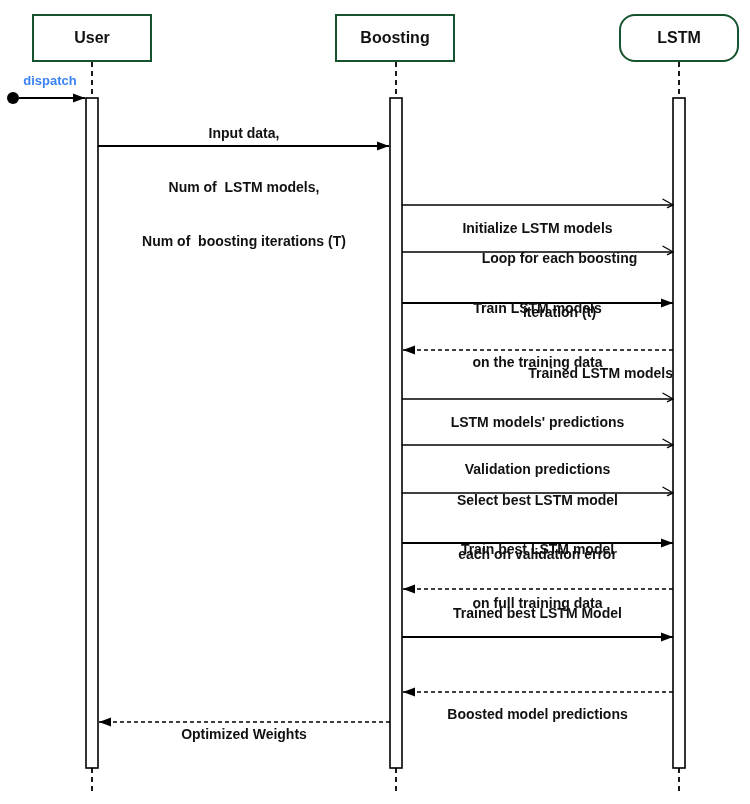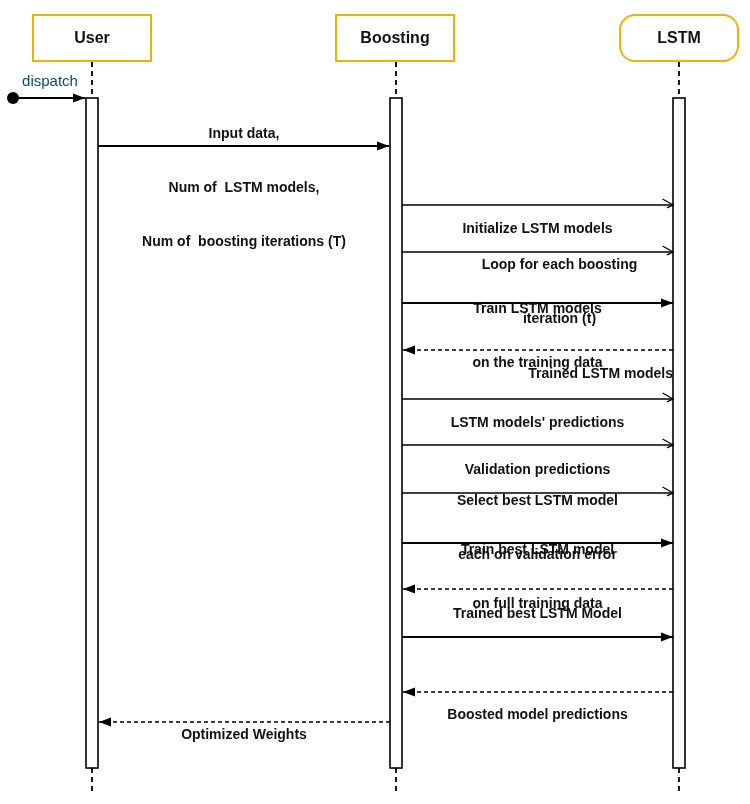--- a/index.html
+++ b/index.html
@@ -9,21 +9,21 @@
     height: 804px;
     background: #ffffff;
     font-family: "Liberation Sans", "DejaVu Sans", sans-serif;
     overflow: hidden;
   }
   .stage svg { position: absolute; left: 0; top: 0; }
   .participant-box {
     position: absolute;
     width: 116px;
     height: 44px;
-    border: 2px solid #eab308;
+    border: 2px solid #14532d;
     background: #ffffff;
     display: flex;
     align-items: center;
     justify-content: center;
     font-size: 16px;
     font-weight: bold;
     color: #111111;
     box-sizing: content-box;
     z-index: 2;
   }
@@ -33,23 +33,23 @@
     font-size: 14px;
     font-weight: bold;
     color: #111111;
     line-height: 18px;
     white-space: pre;
     z-index: 3;
   }
   .found-label {
     position: absolute;
     text-align: center;
-    font-size: 15px;
-    font-weight: normal;
-    color: #0c4a6e;
+    font-size: 13px;
+    font-weight: bold;
+    color: #3b82f6;
     line-height: 18px;
     z-index: 3;
   }
 </style>
 </head>
 <body>
 
 <div class="stage">
 
   <svg width="750" height="804" viewBox="0 0 750 804">
@@ -106,21 +106,21 @@
   </div>
 
   <div class="msg-label" style="left:98px; top:88px; width:292px;">
     <div>Input data,</div>
     <div>Num of  LSTM models,</div>
     <div>Num of  boosting iterations (T)</div>
   </div>
   <div class="msg-label" style="left:402px; top:183px; width:271px;">
     <div>Initialize LSTM models</div>
   </div>
-  <div class="msg-label" style="left:402px; top:219px; width:315px;">
+  <div class="msg-label" style="left:402px; top:213px; width:315px;">
     <div>Loop for each boosting</div>
     <div>iteration (t)</div>
   </div>
   <div class="msg-label" style="left:402px; top:263px; width:271px;">
     <div>Train LSTM models</div>
     <div>on the training data</div>
   </div>
   <div class="msg-label" style="left:402px; top:328px; width:271px;text-align:right;">
     <div>Trained LSTM models</div>
   </div>

